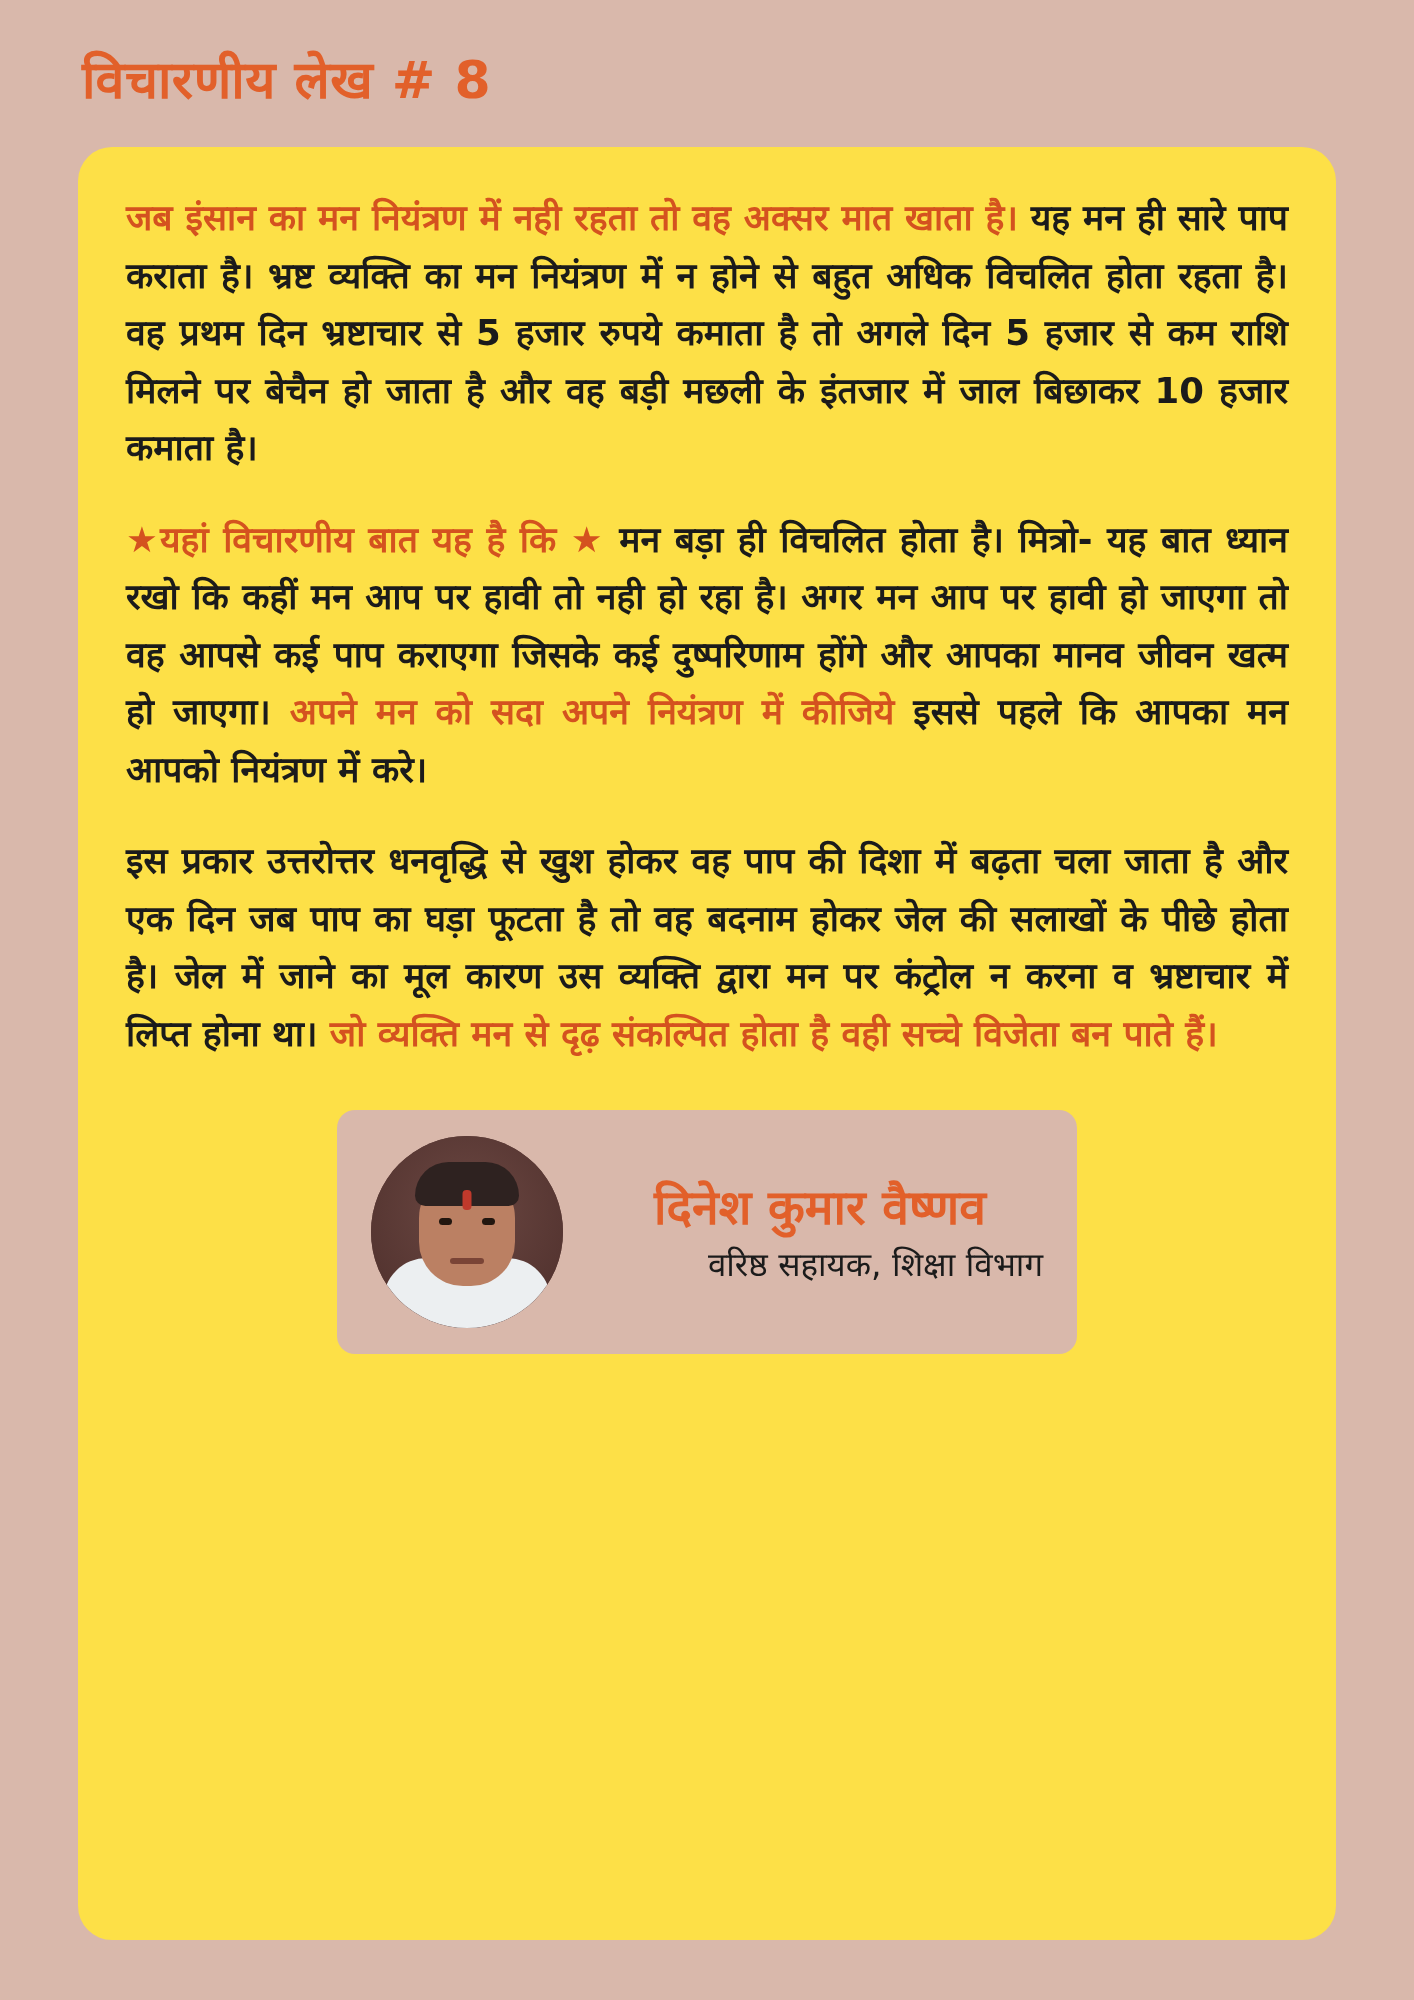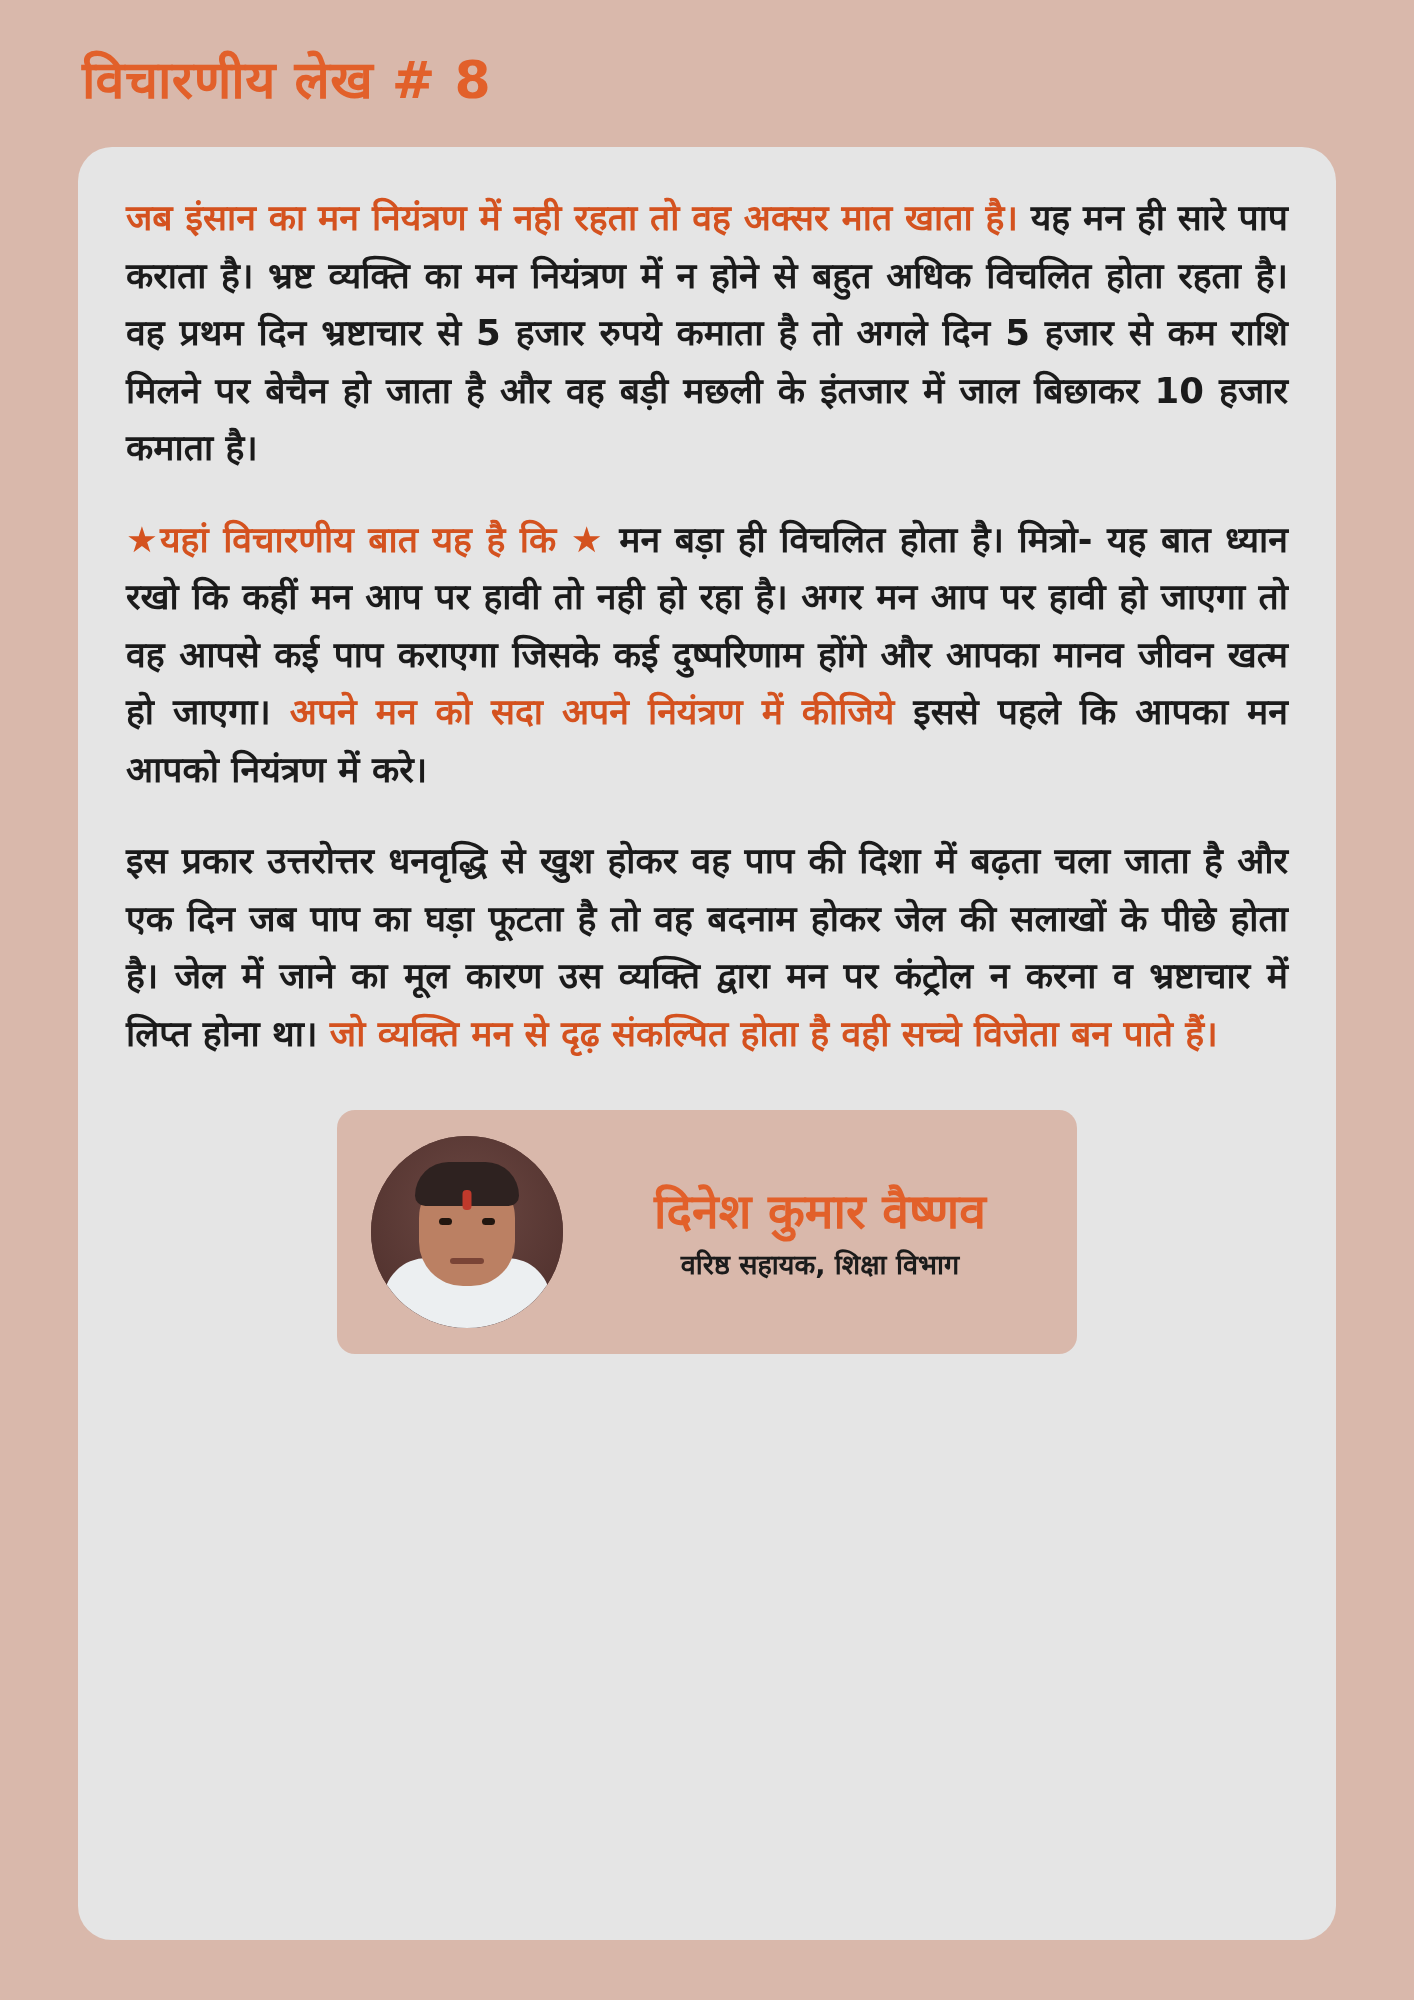--- a/index.html
+++ b/index.html
@@ -24,21 +24,21 @@
   .headline {
     font-family: "DejaVu Sans", sans-serif;
     font-size: 52px;
     font-weight: bold;
     color: #e2602a;
     letter-spacing: 0.5px;
     line-height: 1.1;
     margin: 0 0 38px 4px;
   }
   .card {
-    background: #e5e5e5;
+    background: #fde047;
     border-radius: 34px;
     flex: 1;
     box-sizing: border-box;
     padding: 42px 48px 40px 48px;
     display: flex;
     flex-direction: column;
   }
   .article-body {
     font-size: 35.5px;
     line-height: 1.62;
@@ -164,24 +164,25 @@
     text-align: center;
   }
   .author-name {
     font-size: 48px;
     font-weight: bold;
     color: #e2602a;
     line-height: 1.2;
     margin-bottom: 8px;
   }
   .author-role {
-    font-size: 27px;
-    font-weight: 700;
+    font-size: 33px;
+    font-weight: 400;
     color: #1b1b1b;
     line-height: 1.25;
+    text-align: right;
   }
 </style>
 </head>
 <body>
 
 <div class="page">
 
   <h1 class="headline">विचारणीय लेख # 8</h1>
 
   <div class="card">

